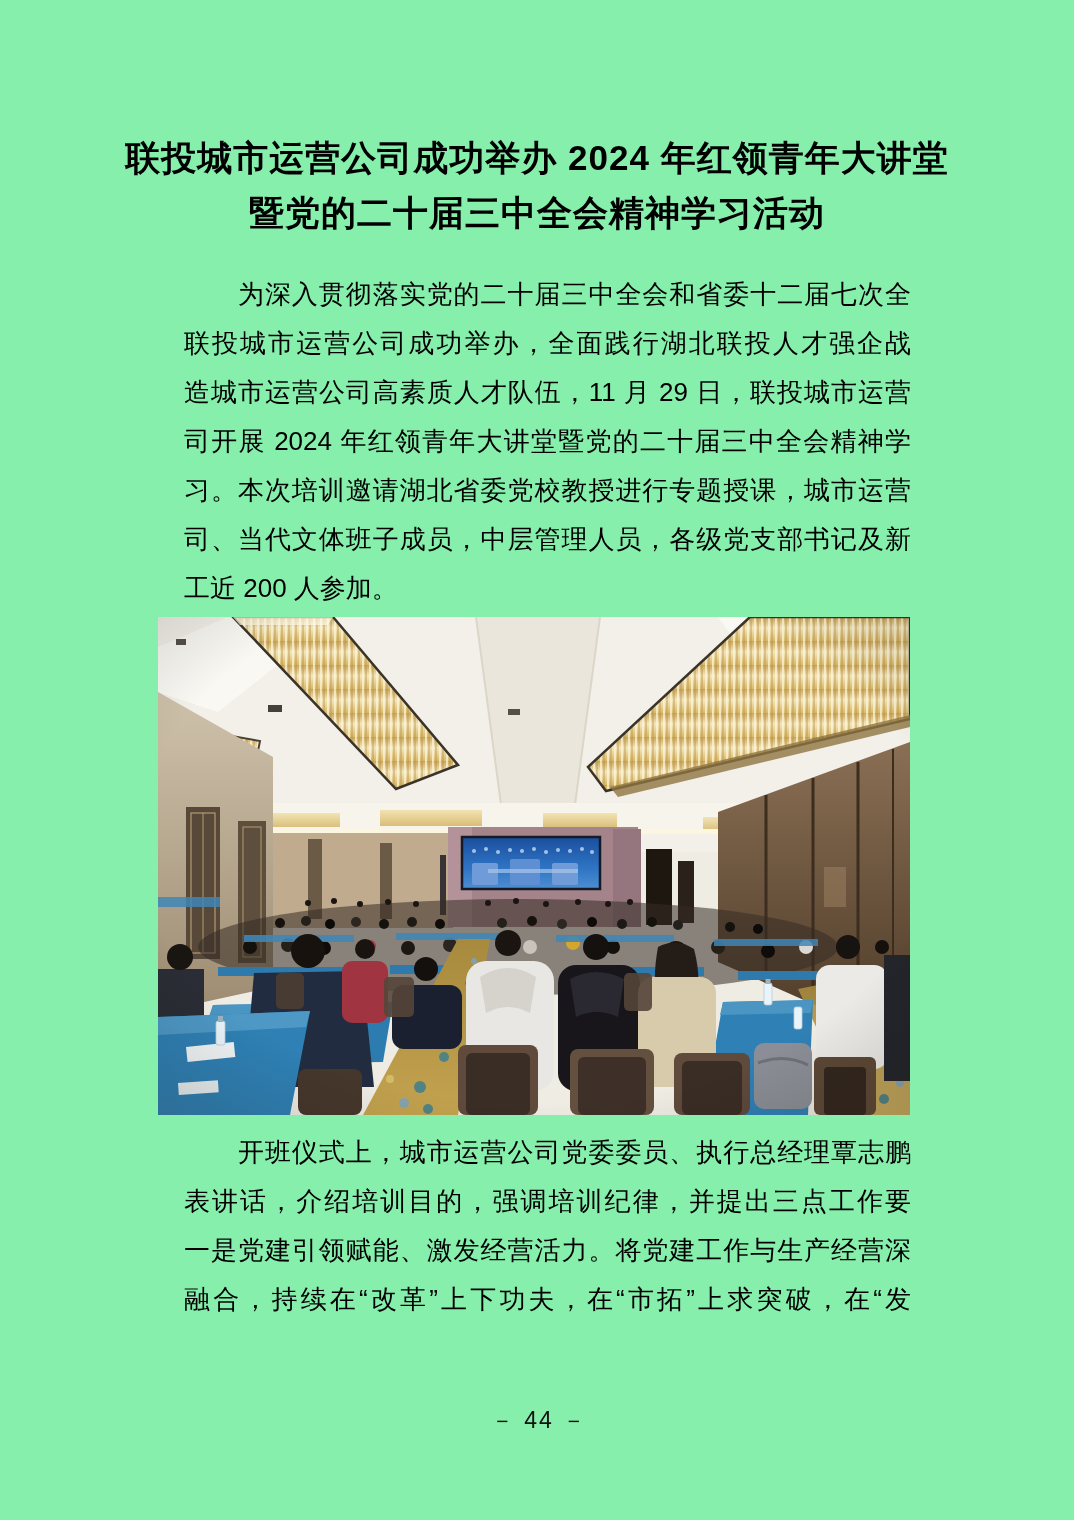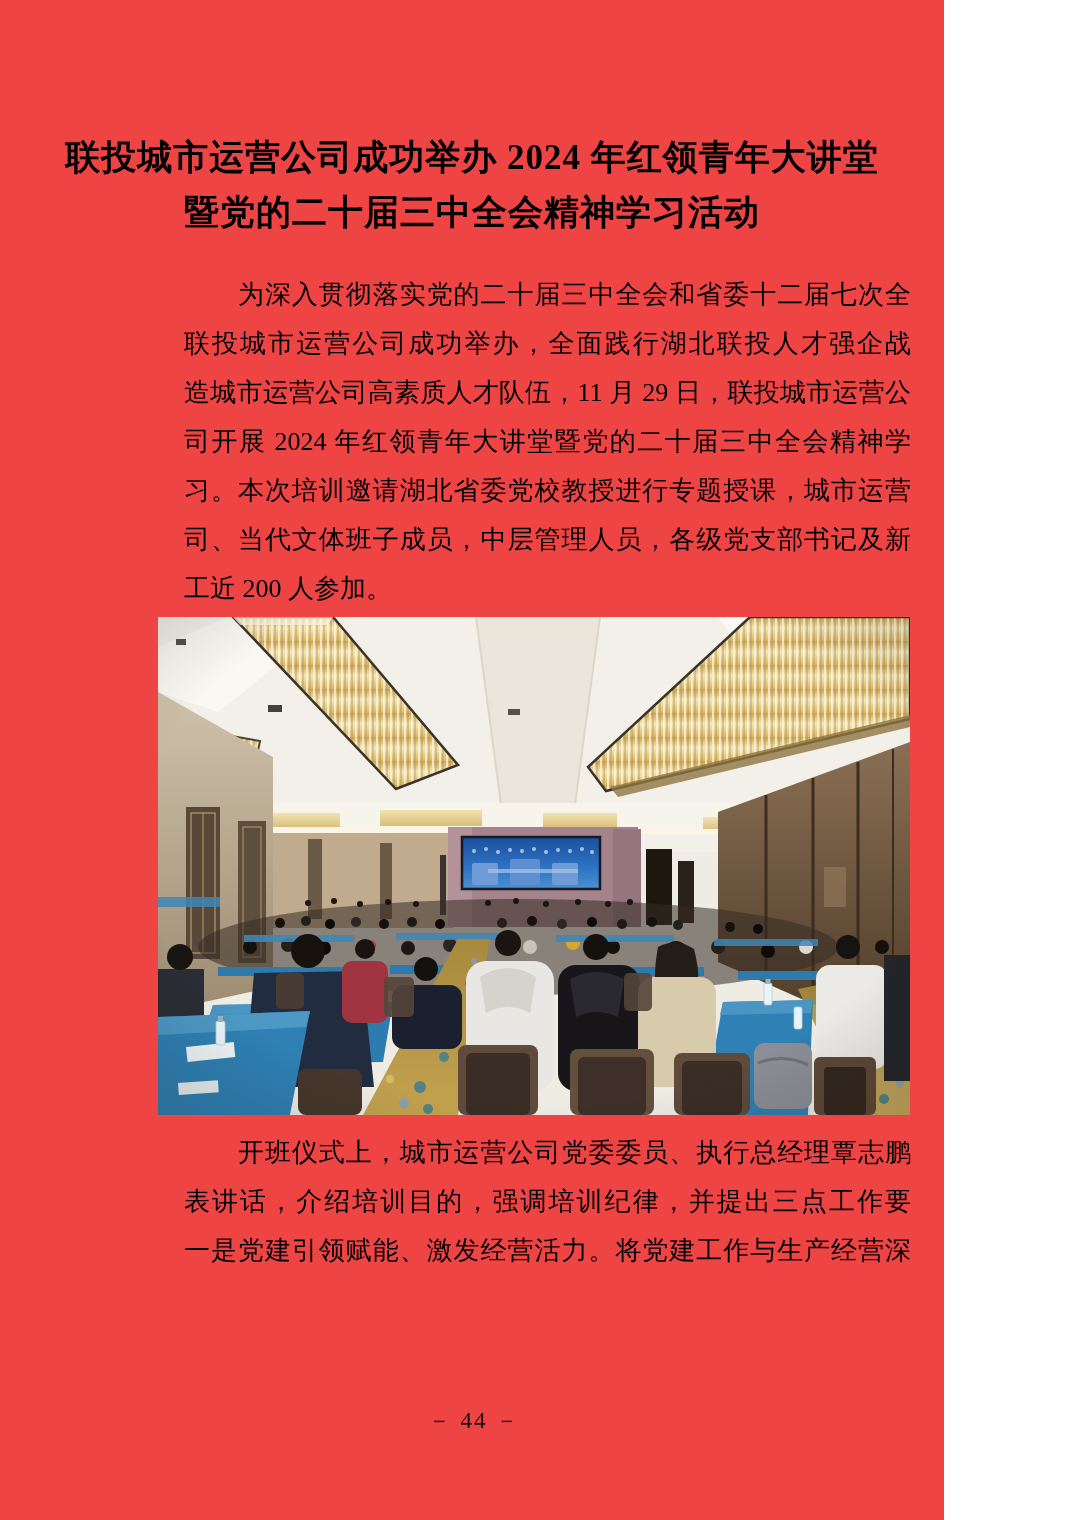--- a/index.html
+++ b/index.html
@@ -1,21 +1,21 @@
 <!DOCTYPE html>
 <html><head>
 <meta charset="utf-8">
 <style>
   html,body{margin:0;padding:0;background:#ffffff;}
   .page{
     position:relative;
-    width:944px;height:1520px;
-    background:#ef4444;
+    width:1074px;height:1520px;
+    background:#86efac;
     overflow:hidden;
-    font-family:Liberation Serif, serif;
+    font-family:Liberation Sans, sans-serif;
     color:#000;
   }
   .doc-title{
     position:absolute;left:0;right:0;top:130px;
     text-align:center;
     font-weight:bold;
     font-size:35px;
     line-height:55px;
     letter-spacing:1px;
   }
@@ -338,17 +338,18 @@
       </g>
 
       <rect x="0" y="0" width="752" height="498" fill="url(#vig)"></rect>
     </svg>
   </div>
 
   <div class="body-para para-2">
       <div class="jline">　　开班仪式上，城市运营公司党委委员、执行总经理覃志鹏发</div>
       <div class="jline">表讲话，介绍培训目的，强调培训纪律，并提出三点工作要求：</div>
       <div class="jline">一是党建引领赋能、激发经营活力。将党建工作与生产经营深度</div>
+      <div class="jline">融合，持续在“改革”上下功夫，在“市拓”上求突破，在“发</div>
     </div>
 
   <div class="page-footer">－ 44 －</div>
 
 </div>
 
 </body></html>

